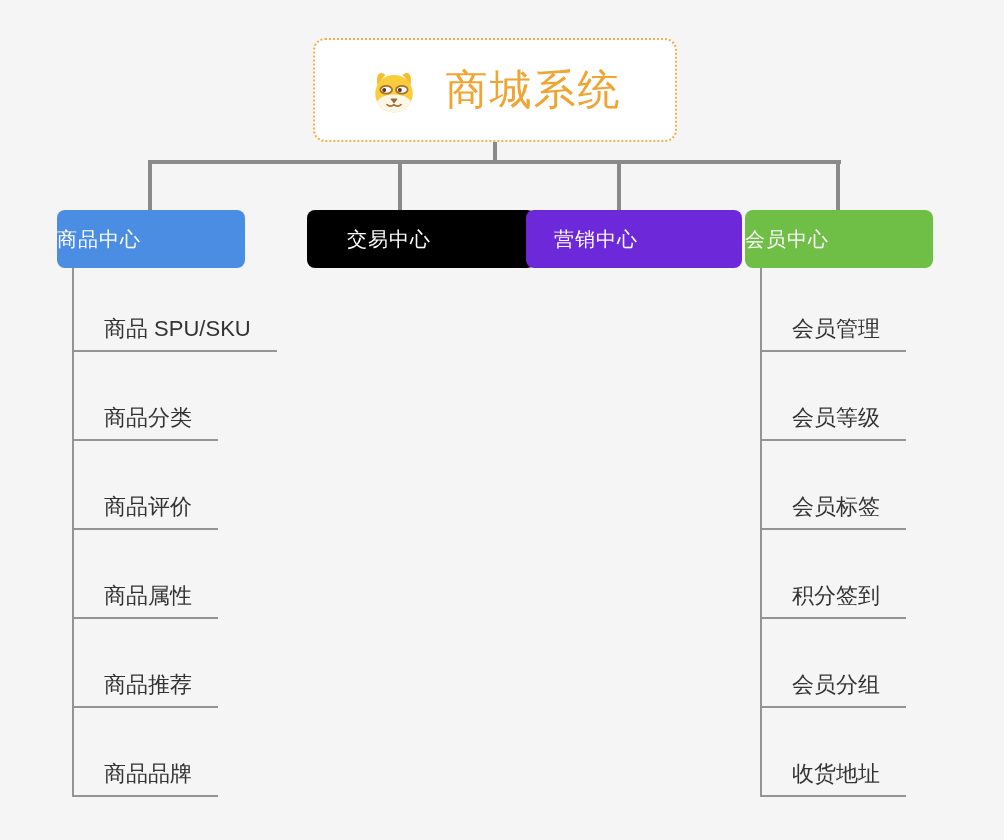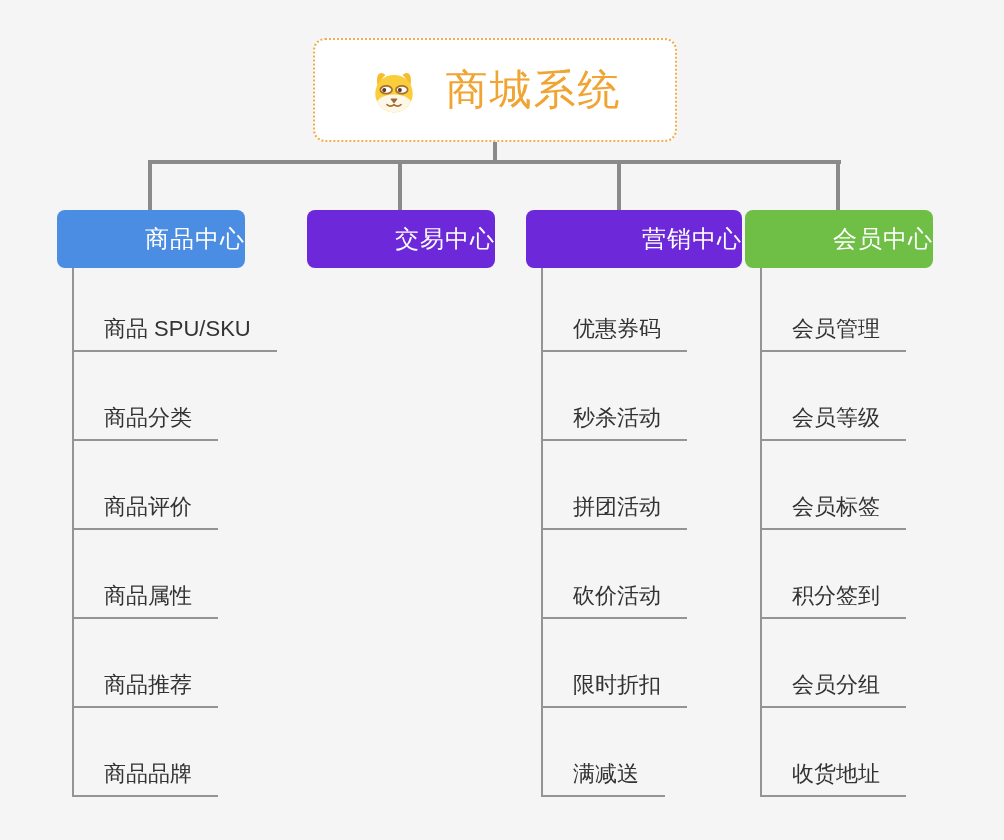--- a/index.html
+++ b/index.html
@@ -37,23 +37,23 @@
   .conn-drop-1{left:148px;top:160px;width:4px;height:52px;}
   .conn-drop-2{left:398px;top:160px;width:4px;height:52px;}
   .conn-drop-3{left:617px;top:160px;width:4px;height:52px;}
   .conn-drop-4{left:836px;top:160px;width:4px;height:52px;}
 
   
   .branch-node{
     position:absolute;top:210px;
     width:188px;height:58px;
     border-radius:8px;
-    display:flex;align-items:center;justify-content:flex-end;
+    display:flex;align-items:center;justify-content:flex-start;
     color:#ffffff;
-    font-size:24px;
+    font-size:20px;
     letter-spacing:1px;
   }
   .branch-1{left:57px;}
   .branch-2{left:307px;}
   .branch-3{left:526px;}
   .branch-4{left:745px;}
 
   
   .leaf-col{
     position:absolute;top:268px;
@@ -105,48 +105,40 @@
       <circle cx="39.5" cy="29.5" r="2.6" fill="#5C3A1E"></circle>
       <path d="M28.5 41 h7 l-3.5 4.5 z" fill="#9C6B33" stroke="#9C6B33" stroke-width="1.5" stroke-linejoin="round"></path>
       <path d="M23 48 Q27.5 52 32 48 Q36.5 52 41 48" stroke="#A96E2E" stroke-width="2" fill="none" stroke-linecap="round"></path>
     </svg>
     <span class="root-title">商城系统</span>
   </div>
 
   <div class="branch-node branch-1" style="background: rgb(74, 141, 226);">
     <span>商品中心</span>
   </div>
-  <div class="branch-node branch-2" style="background: #6d28d9;">
+  <div class="branch-node branch-2" style="background: #000000; padding-left: 40px;">
     <span>交易中心</span>
   </div>
   <div class="branch-node branch-3" style="background: #6d28d9; padding-left: 28px;">
     <span>营销中心</span>
   </div>
   <div class="branch-node branch-4" style="background: rgb(111, 190, 69);">
     <span>会员中心</span>
   </div>
 
   <div class="leaf-col leaf-col-1">
     <div class="leaf">商品 SPU/SKU</div>
     <div class="leaf">商品分类</div>
     <div class="leaf">商品评价</div>
     <div class="leaf">商品属性</div>
     <div class="leaf">商品推荐</div>
     <div class="leaf">商品品牌</div>
   </div>
 
 
-  <div class="leaf-col leaf-col-3">
-    <div class="leaf">优惠券码</div>
-    <div class="leaf">秒杀活动</div>
-    <div class="leaf">拼团活动</div>
-    <div class="leaf">砍价活动</div>
-    <div class="leaf">限时折扣</div>
-    <div class="leaf">满减送</div>
-  </div>
 
   <div class="leaf-col leaf-col-4">
     <div class="leaf">会员管理</div>
     <div class="leaf">会员等级</div>
     <div class="leaf">会员标签</div>
     <div class="leaf">积分签到</div>
     <div class="leaf">会员分组</div>
     <div class="leaf">收货地址</div>
   </div>
 

